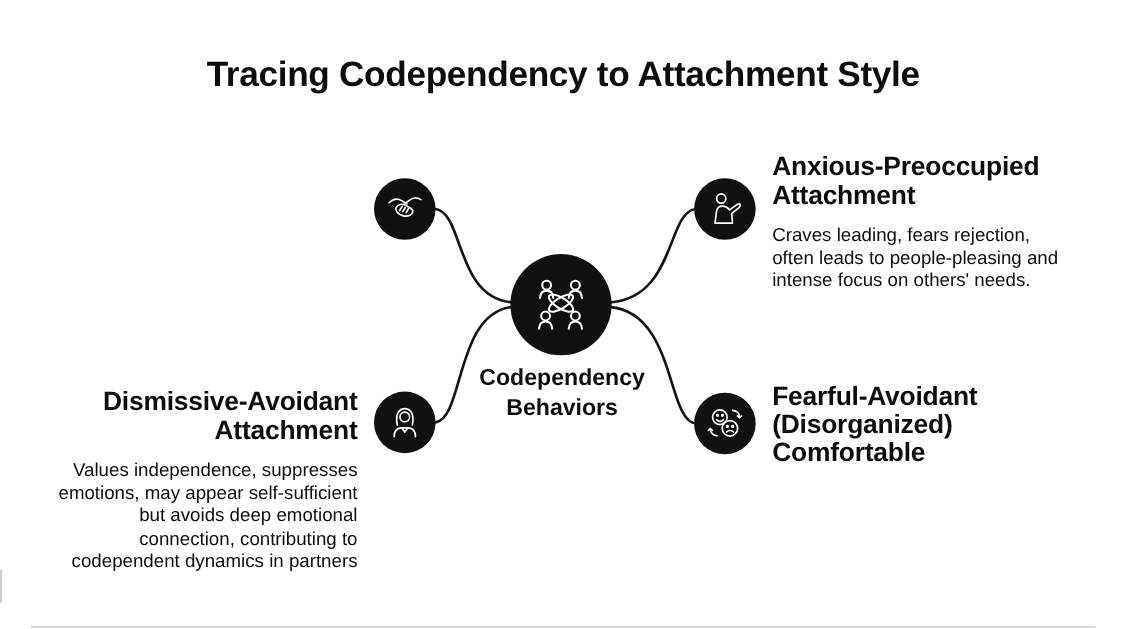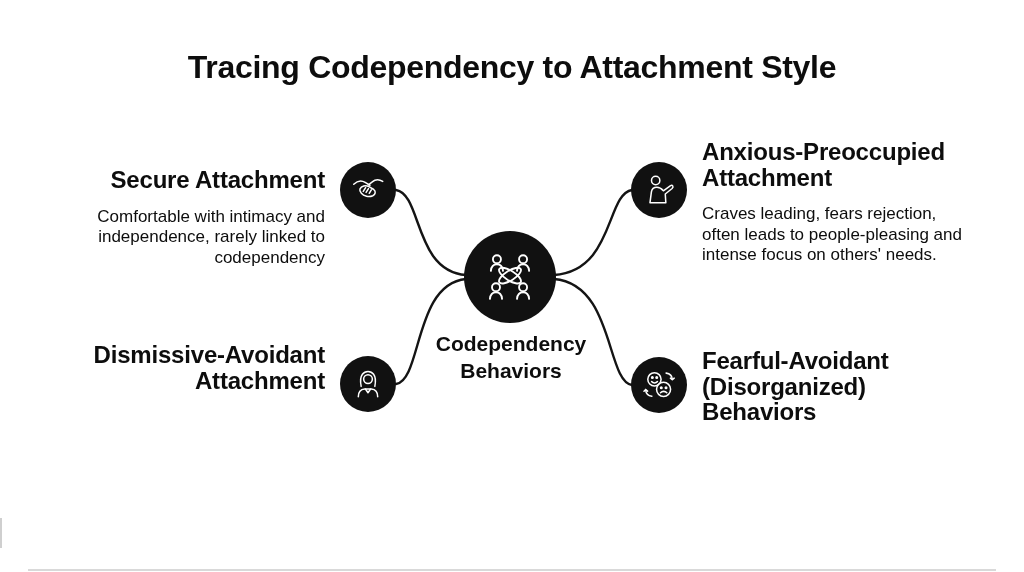--- a/index.html
+++ b/index.html
@@ -38,21 +38,21 @@
   .icon-circle.fearful    { left: 631px; top: 357px; }
   .icon-circle.center-circle {
     width: 92px; height: 92px;
     left: 464px; top: 231px;
   }
 
   .node-block { position: absolute; }
   .node-block.left  { text-align: right; }
   .node-block.right { text-align: left; }
   .node-block.secure     { top: 167px; right: 699px; }
-  .node-block.dismissive { top: 342px; right: 699px; }
+  .node-block.dismissive { top: 353px; right: 699px; }
   .node-block.anxious    { top: 139px; left: 702px; }
   .node-block.fearful    { top: 348px; left: 702px; }
 
   .heading {
     font-size: 24px;
     font-weight: 700;
     line-height: 25.5px;
     letter-spacing: -0.2px;
     white-space: pre;
   }
@@ -153,42 +153,41 @@
       <circle cx="22.4" cy="22.8" r="0.8" fill="#ffffff"></circle>
       <circle cx="27.4" cy="22.8" r="0.8" fill="#ffffff"></circle>
       <path d="M21.6 28.2 C23.3 26.2 26.5 26.2 28.2 28.2"></path>
       <path d="M27.5 7.5 C31.5 8 33.8 10.5 34 14"></path>
       <path d="M34 14.5 L32 12.8 M34 14.5 L36 12.8"></path>
       <path d="M12.5 31.8 C8.5 31.3 6.2 28.8 6 25.3"></path>
       <path d="M6 24.8 L4.2 26.6 M6 24.8 L8 26.5"></path>
     </svg>
   </div>
 
-  <div class="node-block left secure">
-    <div class="heading">Secure Attachment</div>
-    <div class="desc">Comfortable with intimacy and
-independence, rarely linked to
-codependency</div>
-  </div>
 
   <div class="node-block right anxious">
     <div class="heading">Anxious-Preoccupied
 Attachment</div>
     <div class="desc">Craves leading, fears rejection,
 often leads to people-pleasing and
 intense focus on others' needs.</div>
   </div>
 
   <div class="node-block left dismissive">
     <div class="heading">Dismissive-Avoidant
 Attachment</div>
+    <div class="desc">Values independence, suppresses
+emotions, may appear self-sufficient
+but avoids deep emotional
+connection, contributing to
+codependent dynamics in partners</div>
   </div>
 
   <div class="node-block right fearful">
     <div class="heading">Fearful-Avoidant
 (Disorganized)
-Behaviors</div>
+Comfortable</div>
   </div>
 
   <div class="bottom-line"></div>
   <div class="edge-tick"></div>
 
 </div>
 
 </body></html>

